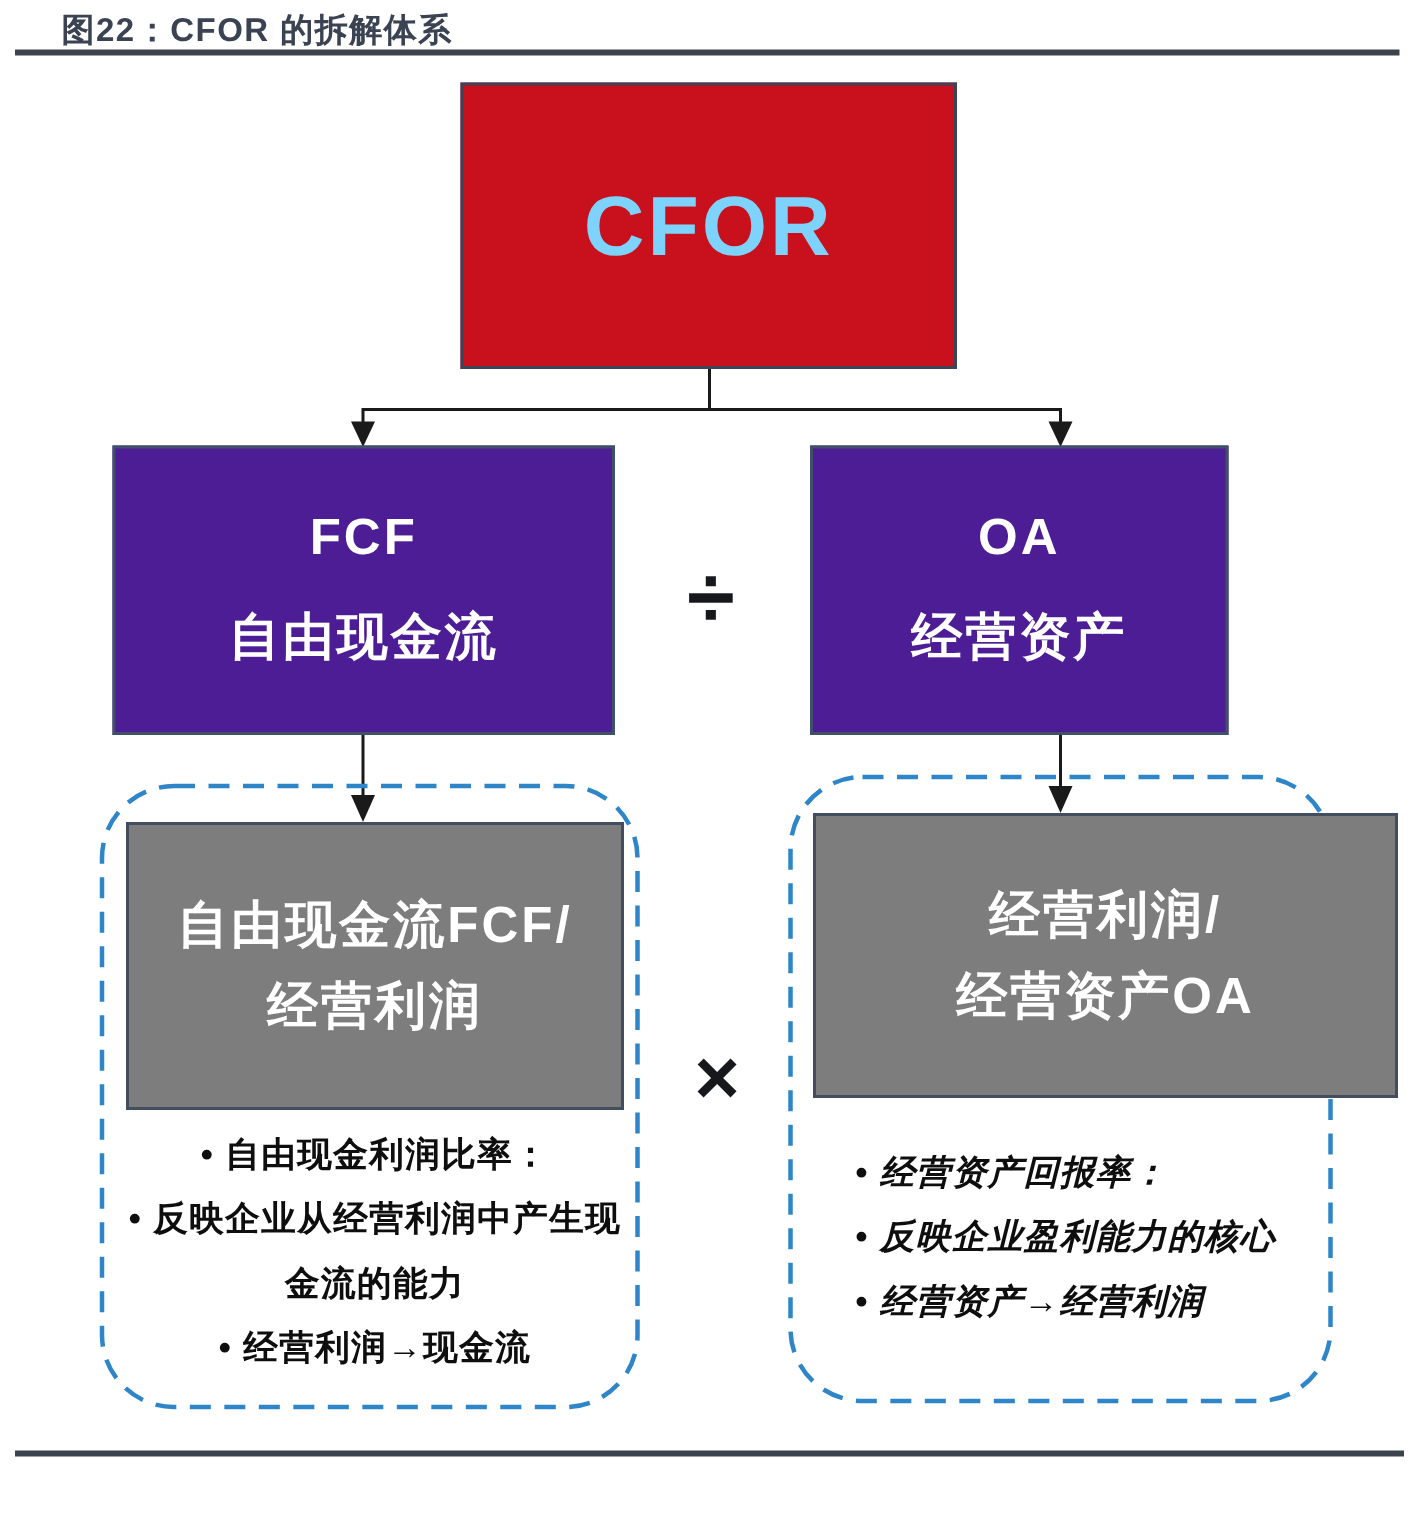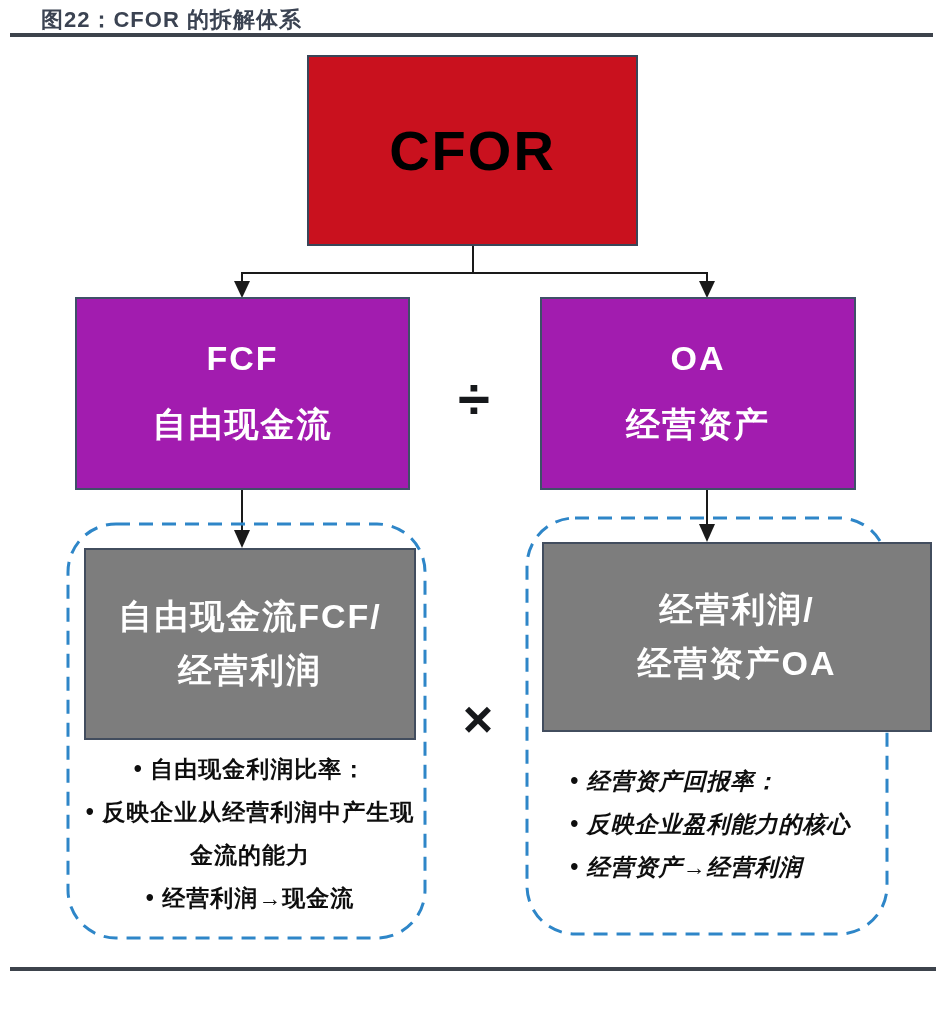--- a/index.html
+++ b/index.html
@@ -14,29 +14,29 @@
   .rule{position:absolute;background:#3d434c;height:4px;}
   .rule-top{left:10px;top:33px;width:923px;}
   .rule-bottom{left:10px;top:967px;width:926px;}
   .connectors{position:absolute;left:0;top:0;pointer-events:none;}
   .node{
     position:absolute;display:flex;flex-direction:column;align-items:center;
     justify-content:center;text-align:center;box-sizing:border-box;
   }
   .root-node{
     left:307px;top:55px;width:331px;height:191px;background:#c9111e;
-    border:2px solid #3a4658;color:#000000;font-size:56px;font-weight:bold;
+    border:2px solid #3a4658;color:#7dd3fc;font-size:56px;font-weight:bold;
     letter-spacing:2px;
   }
   .dark-node{
-    background:#a21caf;border:2px solid #3f5068;color:#ffffff;
+    background:#4c1d95;border:2px solid #3f5068;color:#ffffff;
     font-size:34px;font-weight:bold;letter-spacing:2px;gap:24px;
   }
   .dark-node-left{left:75px;top:297px;width:335px;height:193px;}
-  .dark-node-right{left:540px;top:297px;width:316px;height:193px;}
+  .dark-node-right{left:540px;top:297px;width:279px;height:193px;}
   .gray-node{
     background:#7d7d7d;border:2px solid #424d5e;color:#ffffff;
     font-size:34px;font-weight:bold;letter-spacing:2px;gap:8px;
   }
   .gray-node-left{left:84px;top:548px;width:332px;height:192px;}
   .gray-node-right{left:542px;top:542px;width:390px;height:190px;}
   .operator{
     position:absolute;color:#16181b;font-weight:bold;text-align:center;
   }
   .op-divide{left:434px;top:362px;width:80px;height:74px;font-size:58px;line-height:74px;}

